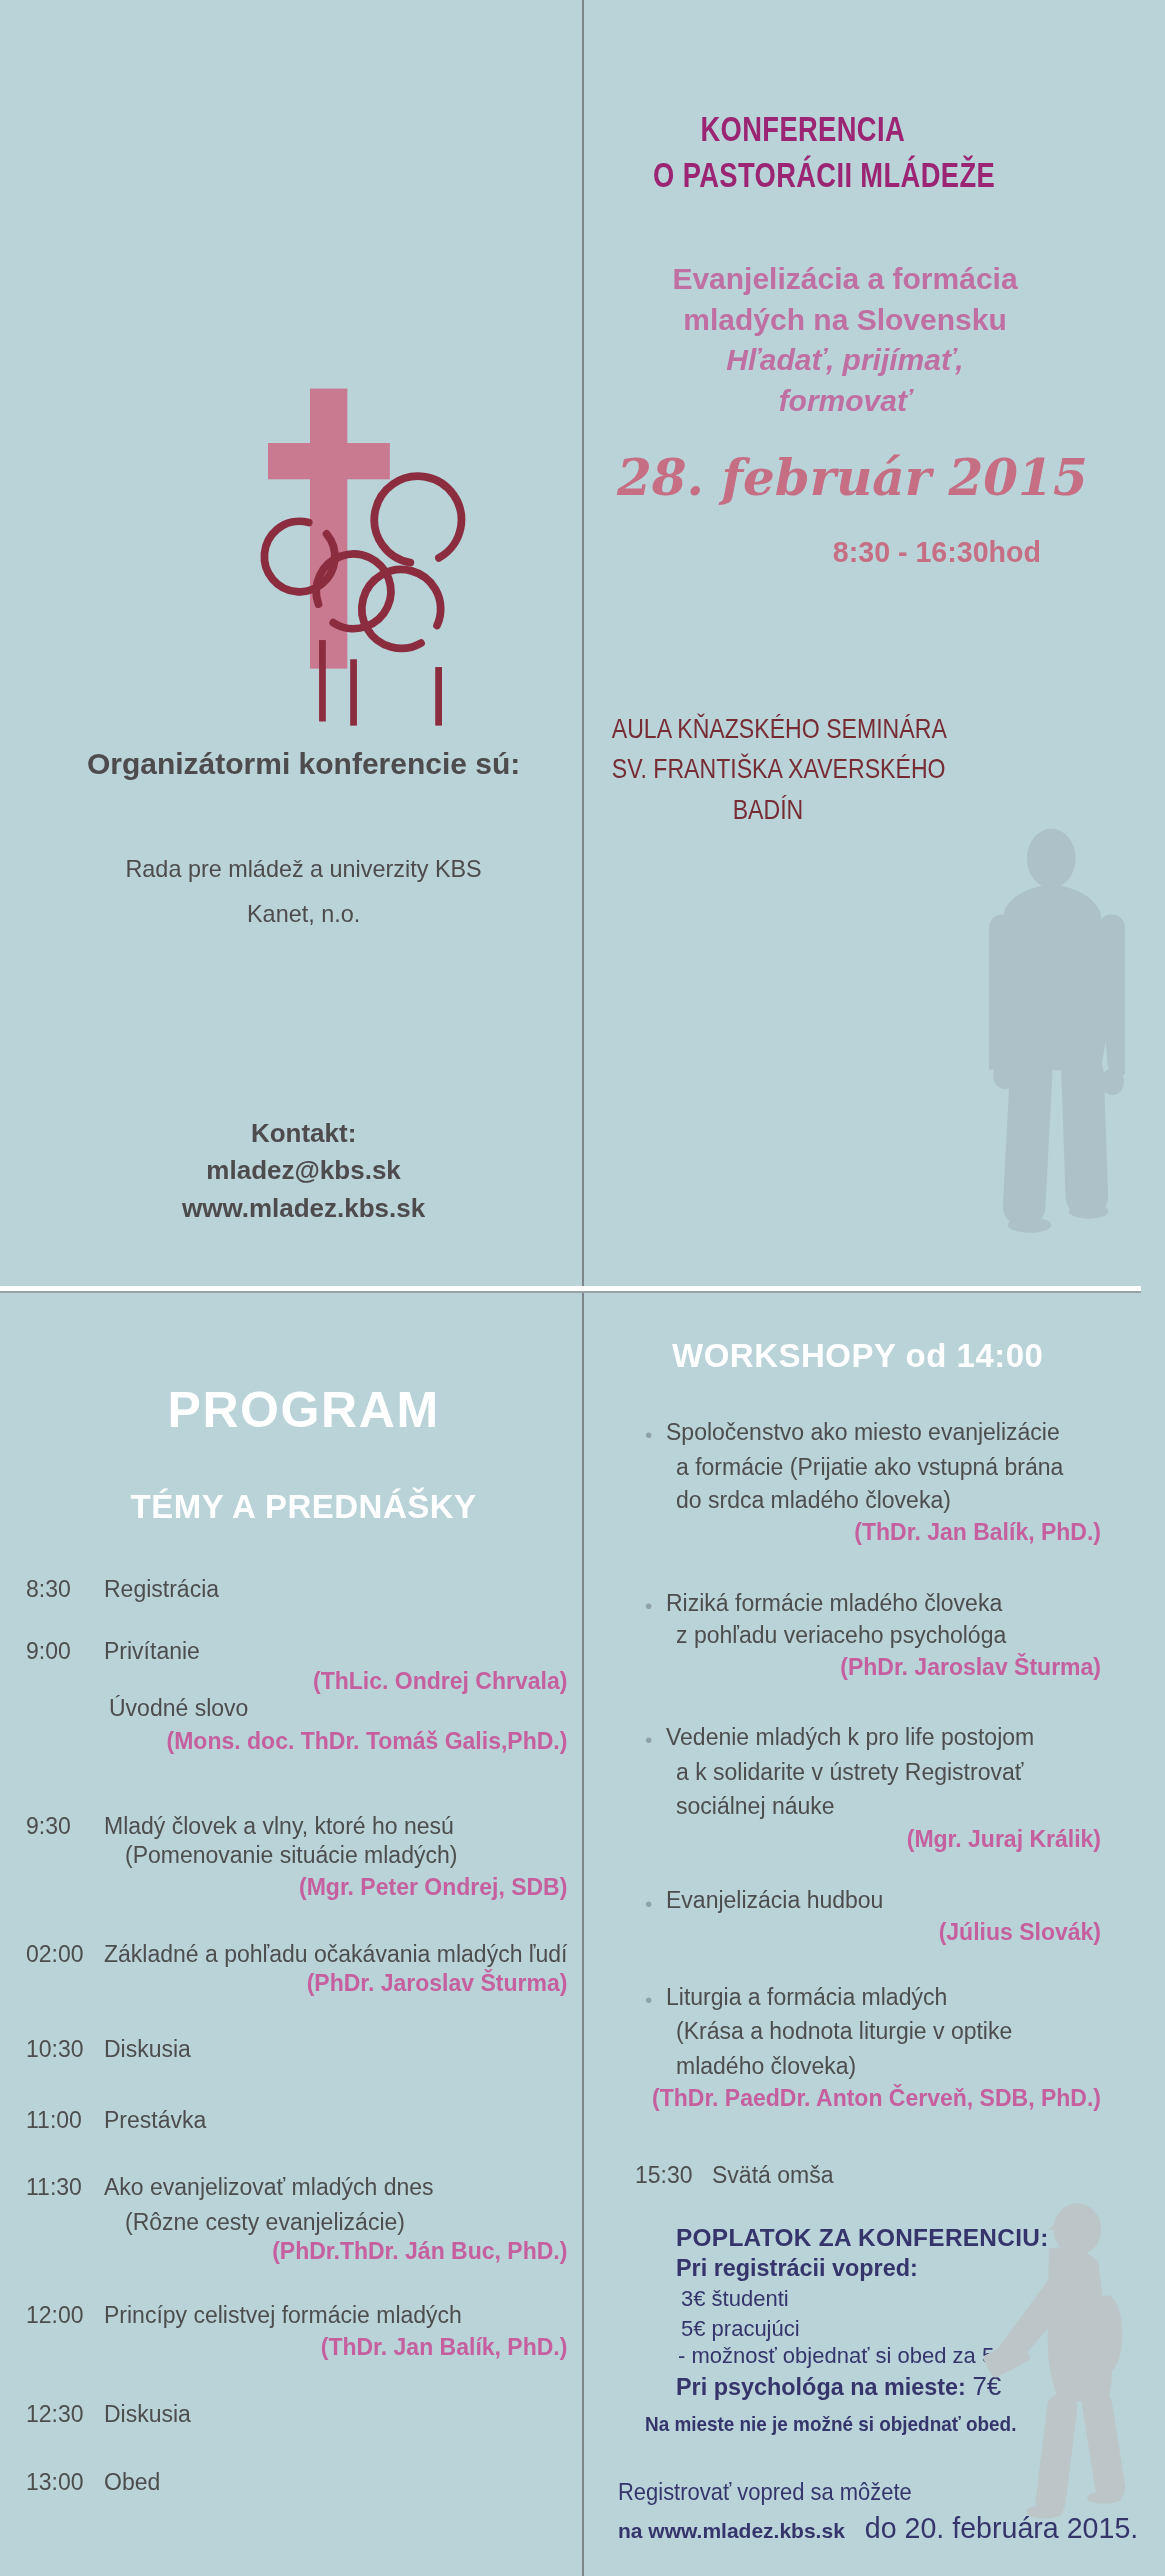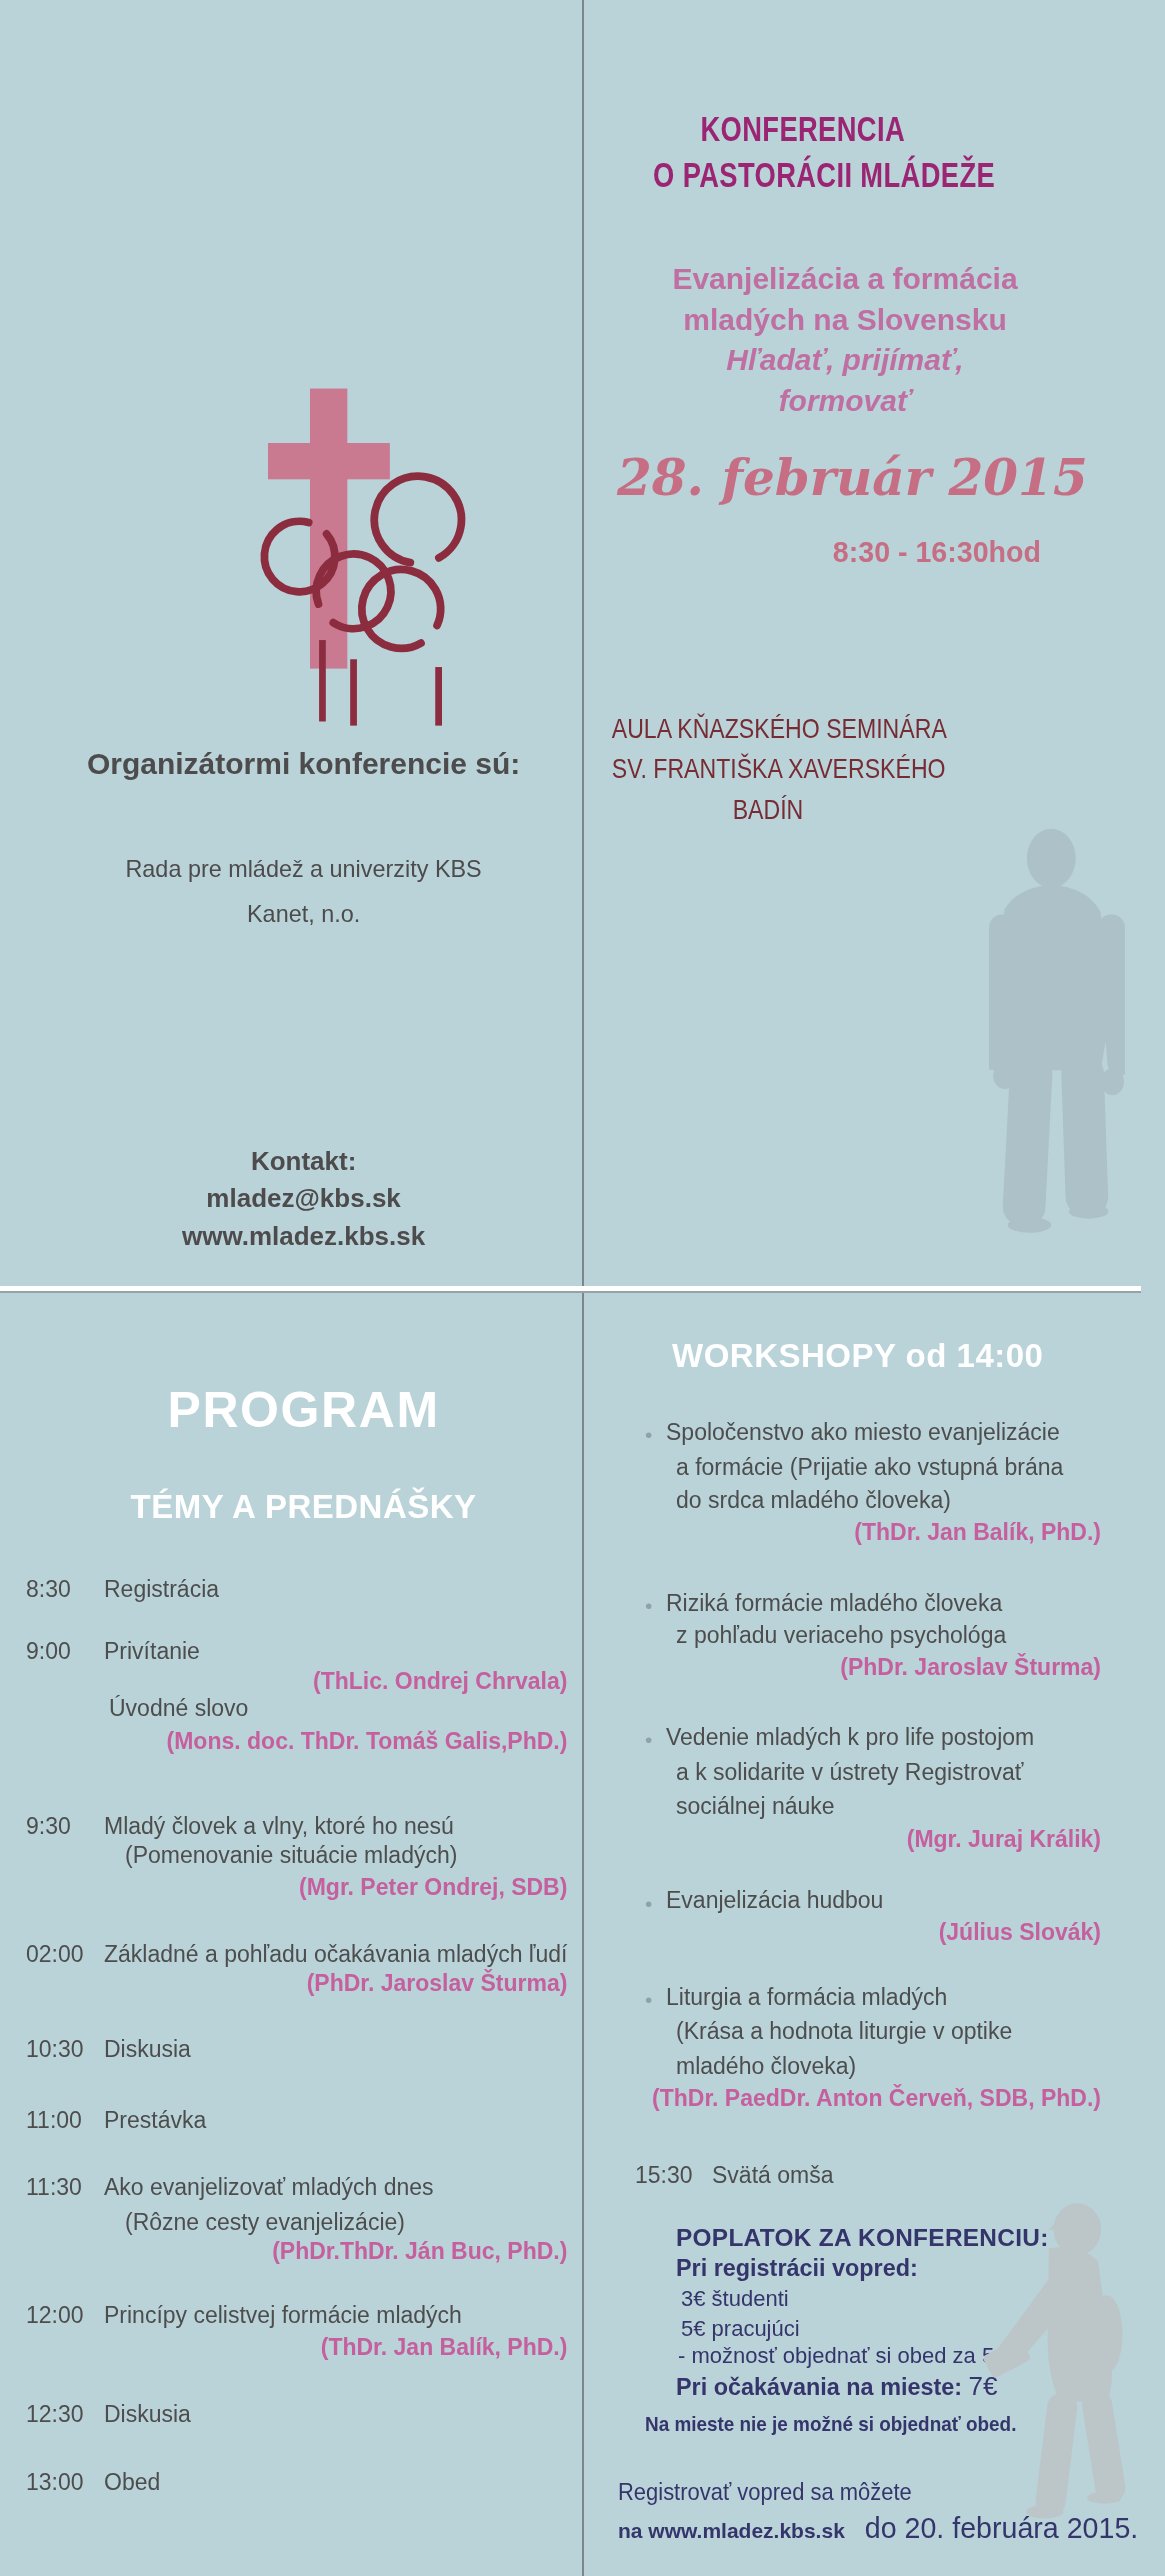--- a/index.html
+++ b/index.html
@@ -28,21 +28,21 @@
   
   .venue-block{left:582px;top:709px;width:372px;text-align:center;color:#772B33;font-size:27.5px;line-height:1.47;font-weight:500;}
   .venue-line{display:block;transform:scaleX(.84);transform-origin:50% 50%;white-space:nowrap;}
 
   
   .org-heading{left:15.6px;top:747px;width:576px;text-align:center;color:#4D4B4C;font-weight:800;font-size:30px;}
   .org-line1{left:15.6px;top:856px;width:576px;text-align:center;color:#4D4B4C;font-size:23.4px;}
   .org-line2{left:15.6px;top:901px;width:576px;text-align:center;color:#4D4B4C;font-size:23.4px;}
 
   
-  .contact-block{left:15.6px;top:1115px;width:576px;text-align:center;color:#4D4B4C;font-weight:800;font-size:26px;line-height:1.44;margin-top:28px;}
+  .contact-block{left:15.6px;top:1115px;width:576px;text-align:center;color:#4D4B4C;font-weight:800;font-size:26px;line-height:1.44;}
 
   
   .program-heading{left:15.6px;top:1381px;width:576px;text-align:center;color:#FFFFFF;font-weight:800;font-size:50px;letter-spacing:1.6px;}
   .program-subheading{left:15.6px;top:1488px;width:576px;text-align:center;color:#FFFFFF;font-weight:800;font-size:33px;letter-spacing:0.5px;}
 
   .p-row{color:#4D4D4D;font-size:23px;}
   .p-time{left:26px;width:75px;}
   .p-title{left:104px;width:467px;}
   .p-sub{left:125px;width:447px;}
   .p-sub2{left:109px;width:457px;}
@@ -213,21 +213,21 @@
 
 <div class="abs mass-time" style="top:2162px">15:30</div>
 <div class="abs mass-title" style="top:2162px">Svätá omša</div>
 
 <div class="abs fee-heading navy nowrap">POPLATOK ZA KONFERENCIU:</div>
 <div class="abs fee-label navy nowrap">Pri registrácii vopred:</div>
 <div class="abs fee-item navy nowrap" style="left:653px;top:2286px">3€ študenti</div>
 <div class="abs fee-item navy nowrap" style="left:653px;top:2316px">5€ pracujúci</div>
 <div class="abs fee-item navy nowrap" style="left:650px;top:2343px">- možnosť objednať si obed za 5€</div>
 <div class="abs fee-onsite navy nowrap">
-  <span>Pri očakávania na mieste:</span>
+  <span>Pri psychológa na mieste:</span>
   <span class="fee-onsite-price">7€</span>
 </div>
 <div class="abs fee-note navy">
   <span class="cond-left">Na mieste nie je možné si objednať obed.</span>
 </div>
 
 <div class="abs reg-line1 navy">
   <span class="cond-left">Registrovať vopred sa môžete</span>
 </div>
 <div class="abs reg-line2 navy">

